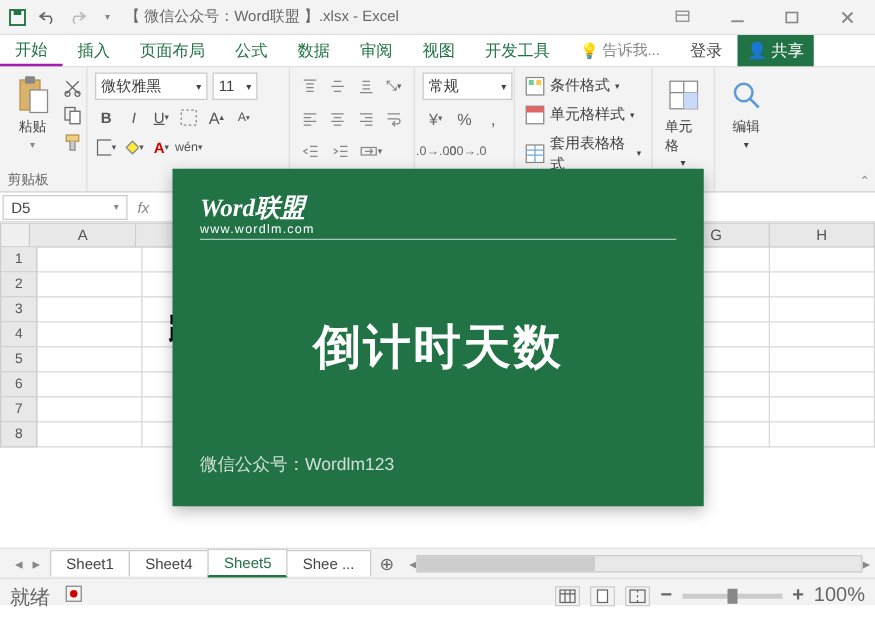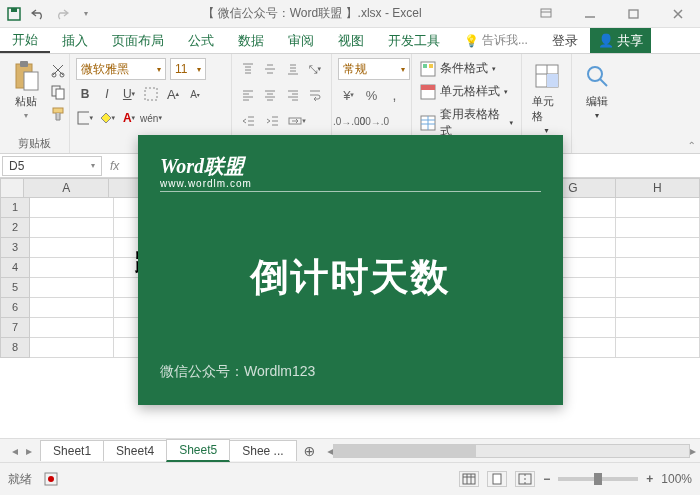--- a/index.html
+++ b/index.html
@@ -1,38 +1,38 @@
 <!DOCTYPE html>
 <html><head>
 <meta charset="utf-8">
 <style>
 *{box-sizing:border-box;margin:0;padding:0;font-family:"Microsoft YaHei","微软雅黑",Arial,sans-serif;-webkit-font-smoothing:antialiased}
 body{width:700px;height:500px;background:#fff;overflow:hidden;font-size:12px;position:relative}
 .titlebar{height:28px;background:#f3f3f3;border-bottom:1px solid #e0e0e0;display:flex;align-items:center;color:#555}
 .qat{display:flex;align-items:center;padding:0 6px;gap:8px}
 .qat-ico{width:16px;height:16px;display:flex;align-items:center;justify-content:center}
-.title-text{flex:1;text-align:center;font-size:12px;color:#666}
+.title-text{flex:1;font-size:12px;color:#666}
 .winctl{display:flex}
 .winbtn{width:44px;height:28px;display:flex;align-items:center;justify-content:center;color:#888}
 .ribbon-tabs{height:26px;background:#fff;display:flex;align-items:stretch;border-bottom:1px solid #d4d4d4}
 .rtab{padding:0 12px;display:flex;align-items:center;font-size:13px;color:#217346;cursor:pointer}
 .rtab.file{background:#217346;color:#fff;padding:0 16px}
-.rtab.active{border-bottom:2px solid #404040;color:#217346;font-weight:500}
+.rtab.active{border-bottom:2px solid #a21caf;color:#217346;font-weight:500}
 .rtab.tell{color:#888;font-size:12px}
 .rtab.login{color:#444}
 .rtab.share{background:#217346;color:#fff;padding:0 8px}
 .ribbon{height:100px;background:#f3f3f3;border-bottom:1px solid #d4d4d4;display:flex;position:relative}
 .rgroup{border-right:1px solid #e0e0e0;display:flex;flex-direction:column;padding:4px 6px 2px}
 .rgroup-body{flex:1;display:flex;align-items:flex-start;gap:4px}
-.rgroup-label{text-align:center;font-size:11px;color:#666;margin-top:2px}
+.rgroup-label{font-size:11px;color:#666;margin-top:2px}
 .bigbtn{display:flex;flex-direction:column;align-items:center;gap:2px;padding:2px 4px;font-size:11px;color:#444}
 .bigbtn .icon{width:32px;height:32px;display:flex;align-items:center;justify-content:center}
 .font-col{display:flex;flex-direction:column;gap:4px;width:150px}
 .font-row{display:flex;gap:4px;align-items:center}
-.font-sel{border:1px solid #c8c8c8;background:#fff;height:22px;display:flex;align-items:center;padding:0 4px;font-size:12px;color:#a16207}
+.font-sel{border:1px solid #c8c8c8;background:#fff;height:22px;display:flex;align-items:center;padding:0 4px;font-size:12px;color:#404040}
 .font-sel.name{width:90px}
 .font-sel.size{width:36px}
 .sm{width:18px;height:20px;display:flex;align-items:center;justify-content:center;color:#555;font-size:12px;border:1px solid transparent}
 .align-col{display:flex;flex-direction:column;gap:4px}
 .align-row{display:flex;gap:2px}
 .ab{width:22px;height:22px;display:flex;align-items:center;justify-content:center;color:#666}
 .styles-col{display:flex;flex-direction:column;gap:2px;font-size:12px;color:#444}
 .srow{display:flex;align-items:center;gap:4px;padding:2px}
 .collapse{position:absolute;right:4px;bottom:2px;color:#888;font-size:10px}
 .namebox{height:24px;border-bottom:1px solid #d4d4d4;display:flex;align-items:center;background:#fff}
@@ -58,21 +58,21 @@
 .ov-title{flex:1;display:flex;align-items:center;justify-content:center;font-size:38px;font-weight:bold;letter-spacing:2px}
 .ov-sub{font-size:14px;color:#d0e0d8;padding-bottom:6px}
 .sheets{height:24px;background:#f3f3f3;border-top:1px solid #ddd;display:flex;align-items:center;padding-left:4px}
 .sheet-nav{display:flex;gap:8px;padding:0 8px;color:#888}
 .stab{padding:3px 12px;border:1px solid #ccc;border-bottom:none;background:#fff;font-size:12px;color:#444;margin-right:-1px}
 .stab.active{border-bottom:2px solid #217346;color:#217346;font-weight:400}
 .sadd{padding:0 8px;color:#666;font-size:14px}
 .hsb{flex:1;display:flex;align-items:center;padding:0 4px}
 .hsb-track{flex:1;height:14px;background:#e8e8e8;border:1px solid #ccc;position:relative}
 .hsb-thumb{position:absolute;left:0;width:40%;height:100%;background:#cdcdcd}
-.status{height:22px;background:#f3f3f3;border-top:1px solid #ddd;display:flex;align-items:center;padding:16px 8px;font-size:12px;color:#666;gap:12px}
+.status{height:22px;background:#f3f3f3;border-top:1px solid #ddd;display:flex;align-items:flex-start;padding:5px 8px;font-size:16px;color:#666;gap:12px}
 .status-right{margin-left:auto;display:flex;align-items:center;gap:8px}
 .viewbtn{width:20px;height:16px;border:1px solid #ccc;display:flex;align-items:center;justify-content:center;font-size:10px}
 .zoom-slider{width:80px;height:4px;background:#ccc;position:relative}
 .zoom-thumb{position:absolute;left:50%;top:-4px;width:8px;height:12px;background:#888;transform:translateX(-50%)}
 svg{display:block}
 </style>
 </head>
 <body>
 
 <div class="titlebar">

